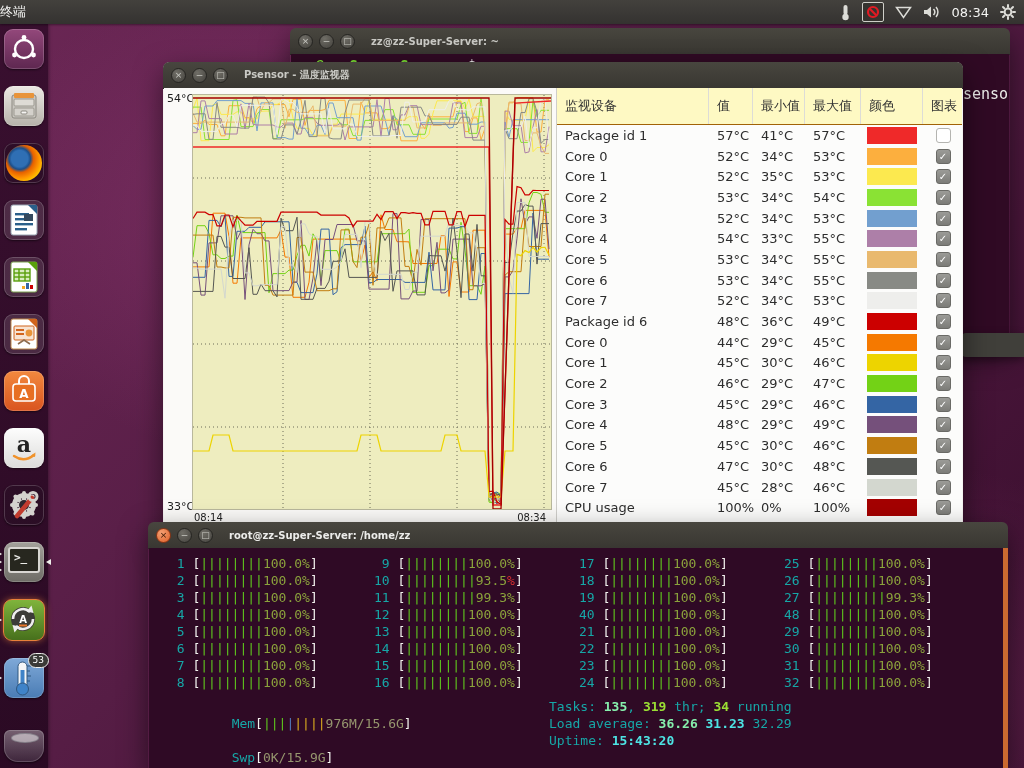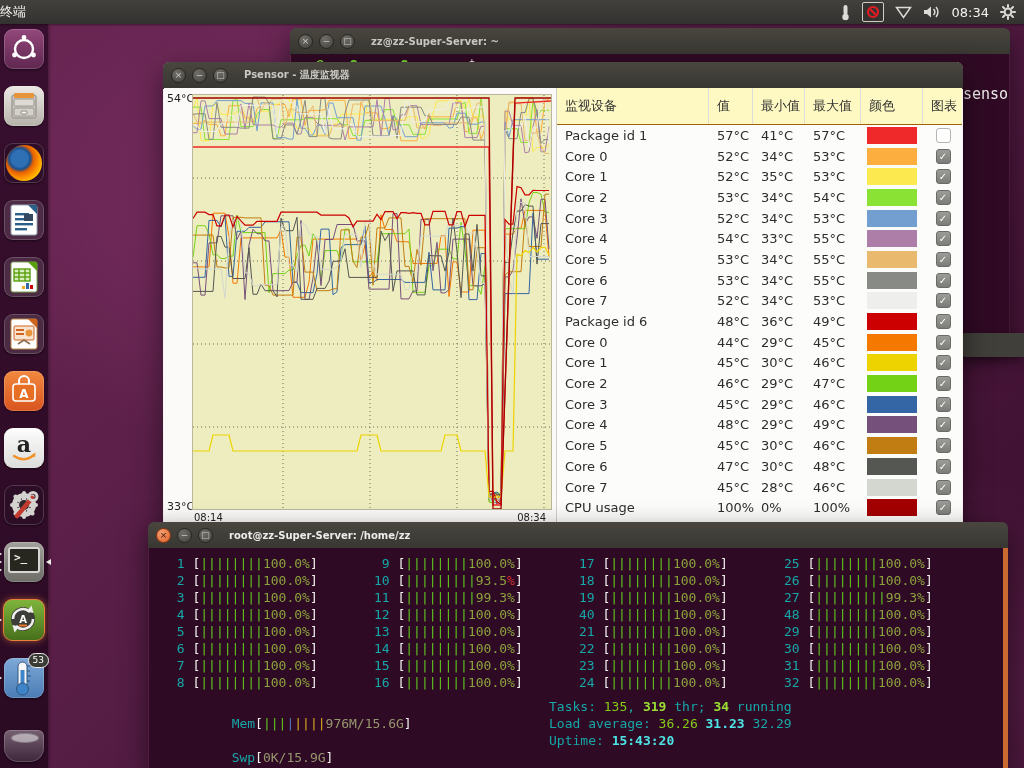--- a/index.html
+++ b/index.html
@@ -75,21 +75,21 @@
   #htop .body{position:absolute;top:26px;left:1px;right:0;bottom:0;background:#2f0a25;
     font-family:"DejaVu Sans Mono","Liberation Mono",monospace;font-size:13px;line-height:17px;overflow:hidden;}
   #htop .scroll{position:absolute;right:0;top:0;bottom:0;width:5px;background:#cb6a30;}
   .hgrid{position:absolute;left:20px;top:7px;}
   .mrow{display:flex;}
   .meter{width:205px;white-space:pre;}
   .num{display:inline-block;width:2ch;text-align:right;color:#16a7a7;}
   .br{color:#f3f3ef;} .bars{color:#5ec41e;} .pct{color:#8ba23c;} .pctred{color:#d43030;}
   .hbottom{position:absolute;left:20px;top:150px;white-space:pre;}
   .wide{display:inline-flex;width:424px;justify-content:flex-start;}
-  .lbl{color:#16a7a7;} .wb{color:#84cc16;font-weight:normal;} .gb{color:#9ade34;font-weight:bold;}
+  .lbl{color:#16a7a7;} .wb{color:#86efac;font-weight:bold;} .gb{color:#9ade34;font-weight:bold;}
   .bcb{color:#4de3e3;font-weight:bold;} .val{color:#96966e;}
   .bar-g{color:#5ec41e;} .bar-b{color:#4f74b8;} .bar-y{color:#d7a81e;}
   .rline{position:absolute;left:400px;white-space:pre;}
 </style>
 </head>
 <body>
 
 <div id="desktop">
 
   <div class="window" id="bgterm">

